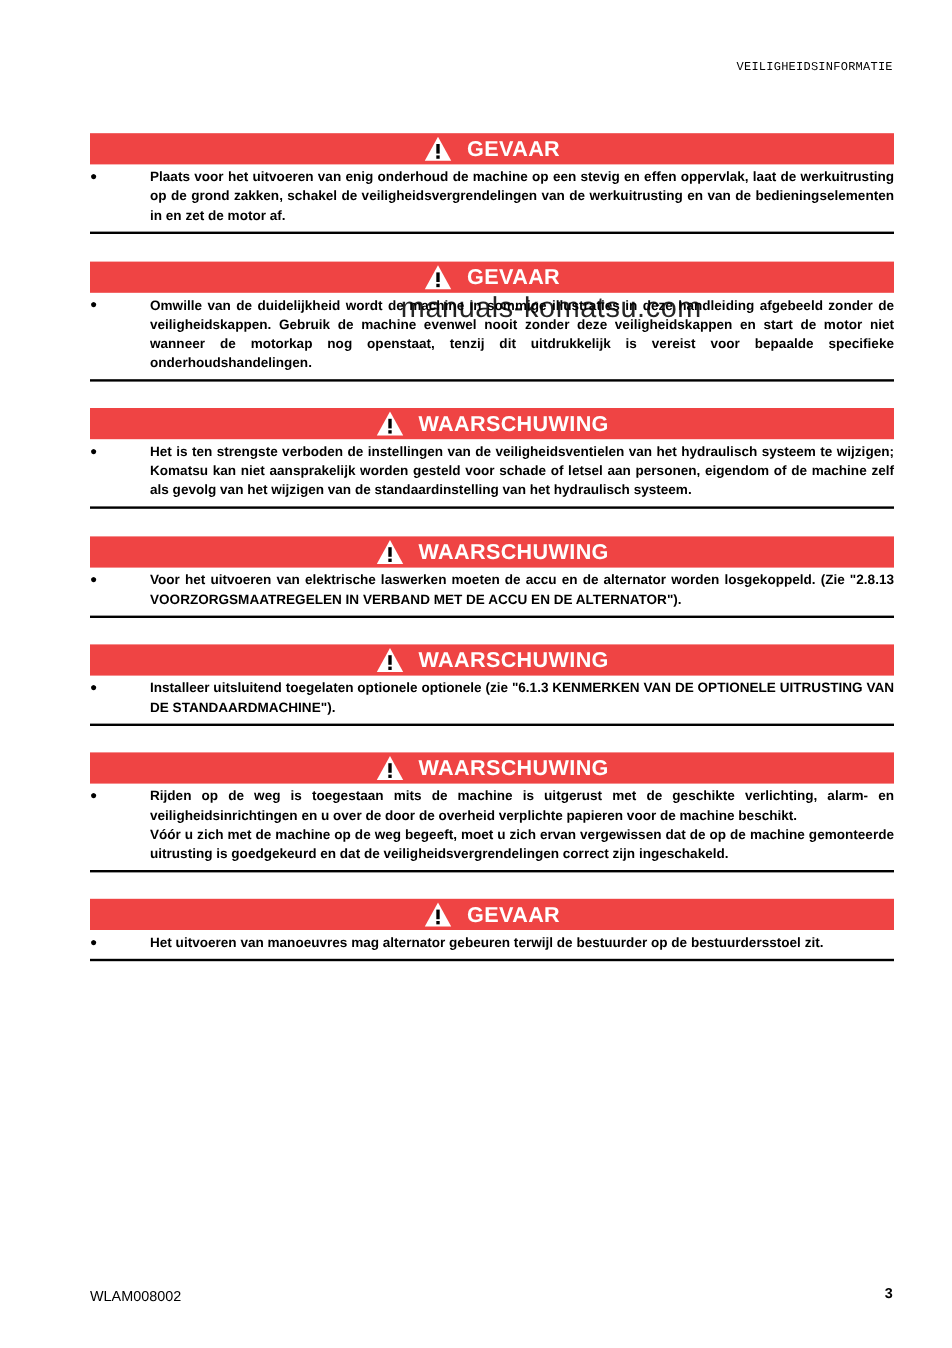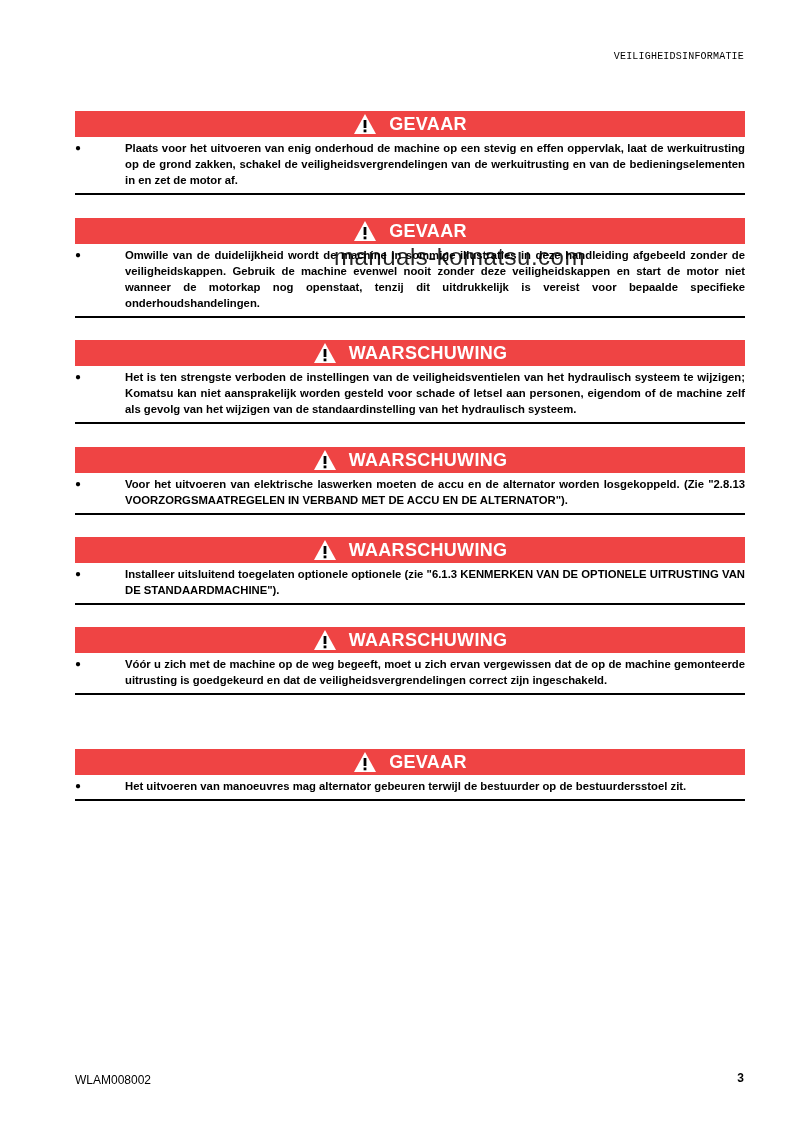--- a/index.html
+++ b/index.html
@@ -140,20 +140,21 @@
           <rect x="10.6" y="7" width="2.8" height="8" fill="#000"></rect>
           <rect x="10.6" y="16.5" width="2.8" height="2.8" fill="#000"></rect>
         </svg>
     </span>
     <span>WAARSCHUWING</span>
   </div>
   <div class="body">
     <div class="item">
       <span class="bullet">●</span>
       <span class="item-text">
+        <span class="para">Rijden op de weg is toegestaan mits de machine is uitgerust met de geschikte verlichting, alarm- en veiligheidsinrichtingen en u over de door de overheid verplichte papieren voor de machine beschikt.</span>
         <span class="para">Vóór u zich met de machine op de weg begeeft, moet u zich ervan vergewissen dat de op de machine gemonteerde uitrusting is goedgekeurd en dat de veiligheidsvergrendelingen correct zijn ingeschakeld.</span>
       </span>
     </div>
   </div>
 </div>
 
 <div class="block" style="top:749px;">
   <div class="bar">
     <span class="icon">
       <svg width="24" height="22" viewBox="0 0 24 22">

